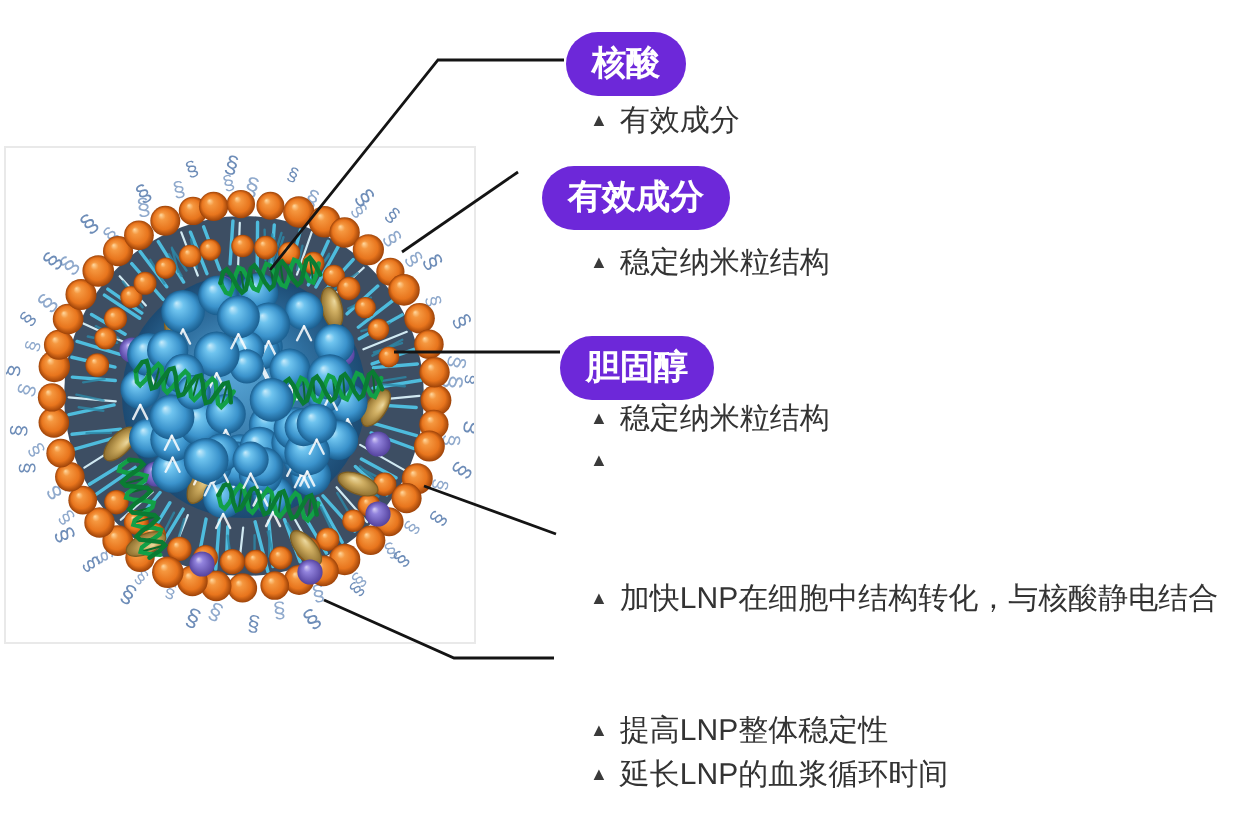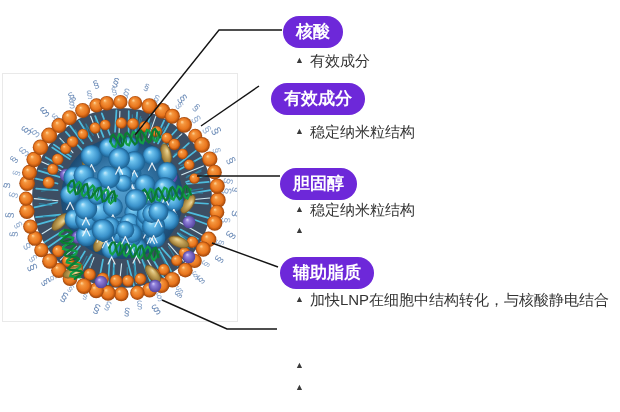--- a/index.html
+++ b/index.html
@@ -536,30 +536,31 @@
   <div class="points pts-3" style="left:295px;top:199px;">
     <div class="point">
       <span class="tri">▲</span>
       <span class="pt">稳定纳米粒结构</span>
     </div>
     <div class="point">
       <span class="tri">▲</span>
     </div>
   </div>
 
-  <div class="pill" style="left:280px;top:257px;">辅助脂质</div>
   <div class="points pts-1" style="left:295px;top:289px;">
     <div class="point">
       <span class="tri">▲</span>
       <span class="pt">加快LNP在细胞中结构转化，与核酸静电结合</span>
     </div>
   </div>
 
   <div class="points pts-5" style="left:295px;top:354px;">
     <div class="point">
       <span class="tri">▲</span>
-    </div>
-    <div class="point">
-      <span class="tri">▲</span>
+      <span class="pt">提高LNP整体稳定性</span>
+    </div>
+    <div class="point">
+      <span class="tri">▲</span>
+      <span class="pt">延长LNP的血浆循环时间</span>
     </div>
   </div>
 
 </div>
 
 </body></html>

